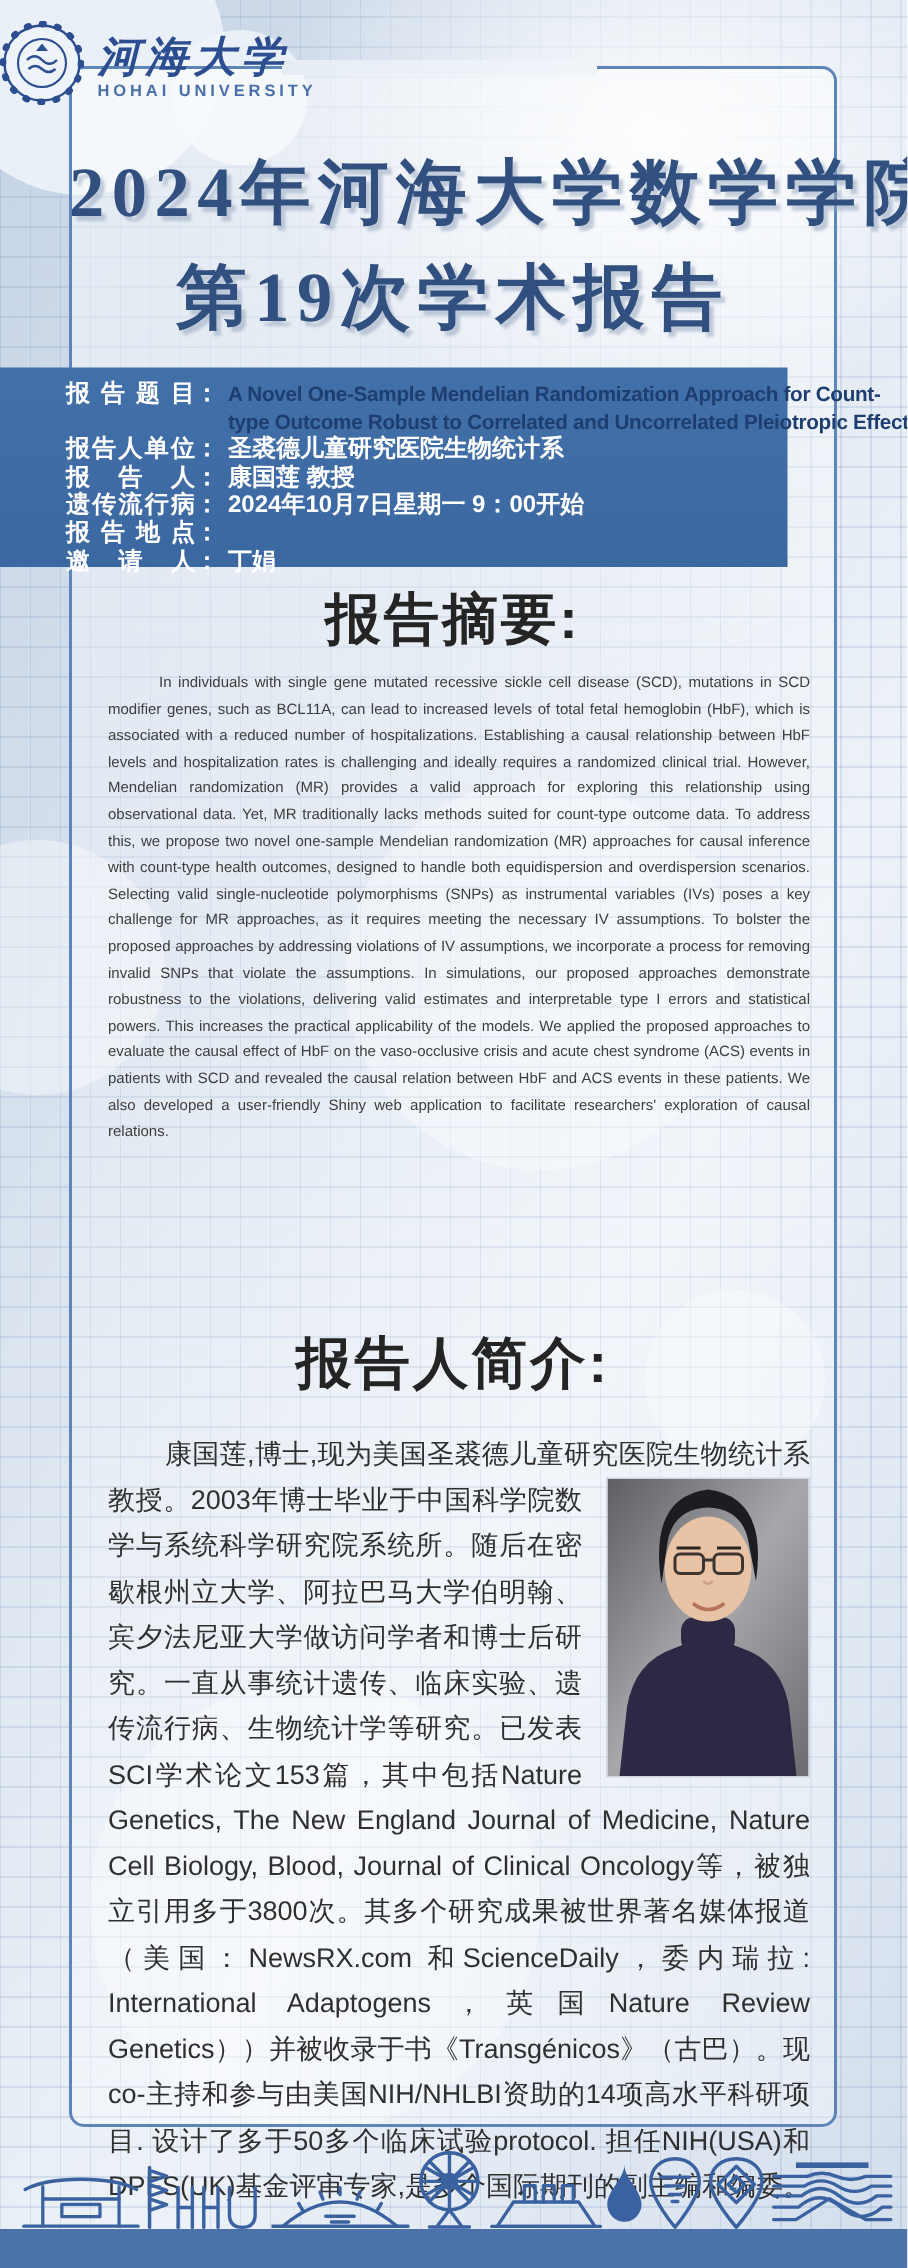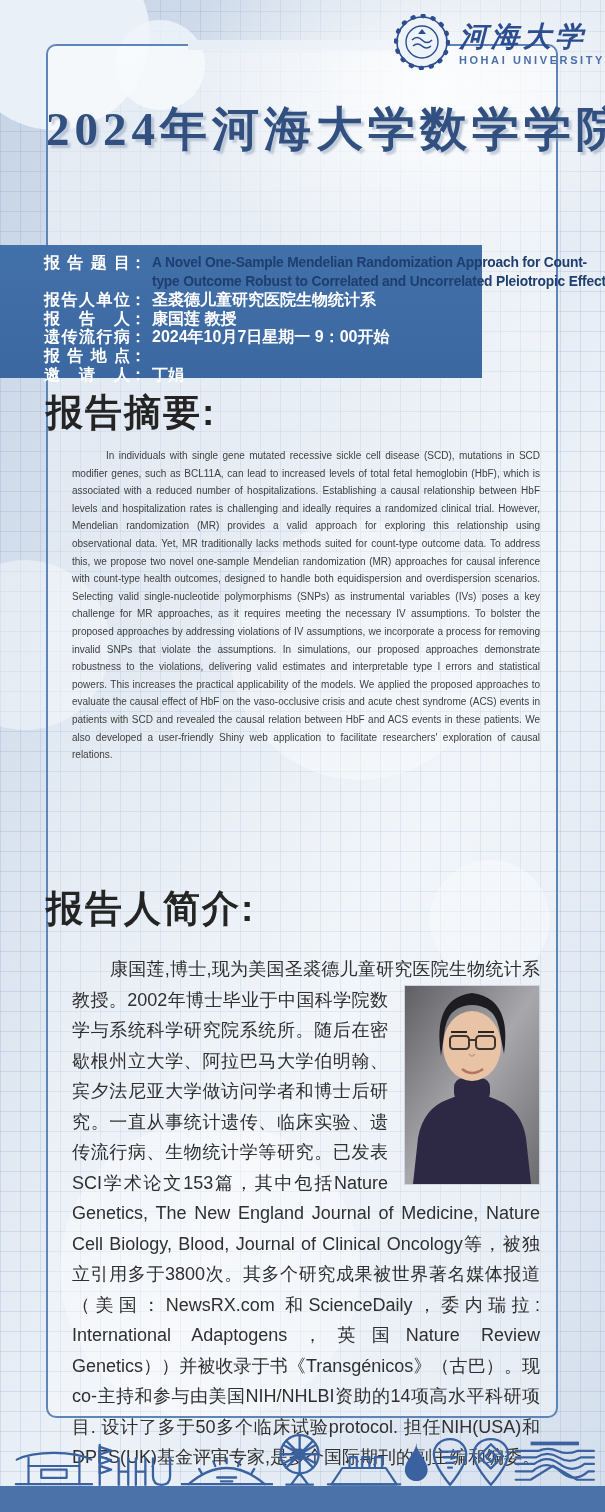--- a/index.html
+++ b/index.html
@@ -20,42 +20,42 @@
   .c5{width:300px;height:300px;left:60px;top:1120px;background:rgba(255,255,255,.32);}
   .c6{width:120px;height:120px;left:430px;top:860px;background:rgba(255,255,255,.35);}
 
   .frame{
     position:absolute;left:46px;top:44px;width:508px;height:1370px;
     border:2px solid #5e85b8;border-radius:10px;
     background:linear-gradient(165deg, rgba(255,255,255,.55), rgba(255,255,255,.22) 45%, rgba(255,255,255,.35));
   }
   .logo-mask{position:absolute;left:188px;top:40px;width:210px;height:10px;
     background:linear-gradient(90deg,#e7edf5,#f1f5fa);z-index:2;}
-  .logo-row{position:absolute;left:0;top:14px;width:605px;display:flex;justify-content:flex-end;align-items:center;z-index:3;}
+  .logo-row{position:absolute;left:0;top:14px;width:605px;display:flex;justify-content:flex-start;align-items:center;z-index:3;}
   .emblem{flex:0 0 auto;margin-right:9px;}
   .logo-names{display:flex;flex-direction:column;align-items:flex-start;}
   .uni-cn{font-family:"DejaVu Serif","Liberation Serif",serif;font-style:italic;font-weight:bold;
     font-size:28px;color:#2c4d8f;letter-spacing:4px;line-height:30px;}
   .uni-en{font-size:11px;font-weight:bold;color:#4a6fa8;letter-spacing:2.6px;margin-top:2px;}
 
   .title-block{position:absolute;left:46px;top:94px;width:512px;text-align:center;z-index:3;
     font-family:"Liberation Serif","DejaVu Serif",serif;font-weight:bold;color:#31507f;}
   .title-line{font-size:47px;line-height:70px;letter-spacing:5px;
     text-shadow:3px 3px 2px rgba(150,165,190,.55);white-space:nowrap;}
 
-  .info-band{position:absolute;left:0;top:245px;width:482px;height:133px;z-index:4;
+  .info-band{position:absolute;left:0;top:245px;width:525px;height:133px;z-index:4;
     background:linear-gradient(180deg,#4270a9,#3c68a1);
     box-sizing:border-box;padding:9px 18px 8px 44px;color:#fff;font-weight:bold;font-size:16px;}
   .info-row{display:flex;line-height:18.6px;}
   .info-label{width:86px;flex:0 0 86px;text-align:justify;text-align-last:justify;}
   .info-colon{flex:0 0 auto;margin:0 6px 0 0;}
   .info-value{flex:1;}
   .info-value.en{color:#1d3e6f;font-size:13.8px;letter-spacing:-.2px;line-height:18.6px;white-space:nowrap;}
 
-  .section-heading{position:absolute;left:46px;width:512px;
+  .section-heading{position:absolute;left:46px;width:512px;text-align:center;
     font-weight:bold;font-size:37px;color:#242424;letter-spacing:2px;z-index:3;}
   .abstract-heading{top:388px;}
   .abstract-text{position:absolute;left:72px;top:437px;width:468px;z-index:3;
     font-size:10px;line-height:17.6px;color:#3d3d3d;text-align:justify;text-indent:34px;}
 
   .bio-heading{top:884px;}
   .bio-text{position:absolute;left:72px;top:936px;width:468px;z-index:3;
     font-size:18px;line-height:30.5px;color:#2f2f2f;text-align:justify;text-indent:38px;}
   .photo-float{float:right;width:142px;height:206px;margin:0 0 6px 10px;}
   .photo-float svg{display:block;margin-left:auto;border:1px solid #cfd6e0;}
@@ -92,20 +92,21 @@
       </svg>
     </span>
     <span class="logo-names">
       <span class="uni-cn">河海大学</span>
       <span class="uni-en">HOHAI UNIVERSITY</span>
     </span>
   </div>
 
   <div class="title-block">
     <div class="title-line">2024年河海大学数学学院</div>
+    <div class="title-line">第19次学术报告</div>
   </div>
 
   <div class="info-band">
     <div class="info-row">
       <span class="info-label">报告题目</span>
       <span class="info-colon">：</span>
       <span class="info-value en">
         <div>A Novel One-Sample Mendelian Randomization Approach for Count-</div>
         <div>type Outcome Robust to Correlated and Uncorrelated Pleiotropic Effects</div>
       </span>
@@ -134,21 +135,21 @@
       <span class="info-colon">：</span>
       <span class="info-value">丁娟</span>
     </div>
   </div>
 
   <div class="section-heading abstract-heading">报告摘要:</div>
   <p class="abstract-text">In individuals with single gene mutated recessive sickle cell disease (SCD), mutations in SCD modifier genes, such as BCL11A, can lead to increased levels of total fetal hemoglobin (HbF), which is associated with a reduced number of hospitalizations. Establishing a causal relationship between HbF levels and hospitalization rates is challenging and ideally requires a randomized clinical trial. However, Mendelian randomization (MR) provides a valid approach for exploring this relationship using observational data. Yet, MR traditionally lacks methods suited for count-type outcome data. To address this, we propose two novel one-sample Mendelian randomization (MR) approaches for causal inference with count-type health outcomes, designed to handle both equidispersion and overdispersion scenarios. Selecting valid single-nucleotide polymorphisms (SNPs) as instrumental variables (IVs) poses a key challenge for MR approaches, as it requires meeting the necessary IV assumptions. To bolster the proposed approaches by addressing violations of IV assumptions, we incorporate a process for removing invalid SNPs that violate the assumptions. In simulations, our proposed approaches demonstrate robustness to the violations, delivering valid estimates and interpretable type I errors and statistical powers. This increases the practical applicability of the models. We applied the proposed approaches to evaluate the causal effect of HbF on the vaso-occlusive crisis and acute chest syndrome (ACS) events in patients with SCD and revealed the causal relation between HbF and ACS events in these patients. We also developed a user-friendly Shiny web application to facilitate researchers' exploration of causal relations.</p>
 
   <div class="section-heading bio-heading">报告人简介:</div>
   <p class="bio-text">
-    <span>康国莲,博士,现为美国圣裘德儿童研究医院生物统计系教授。2002</span><span class="photo-float">
+    <span>康国莲,博士,现为美国圣裘德儿童研究医院生物统计系教授。2003</span><span class="photo-float">
         <svg width="134" height="198" viewBox="0 0 134 198">
         <defs>
           <linearGradient id="pgbg" x1="0" y1="0" x2="1" y2="1">
             <stop offset="0" stop-color="#5f5f63"></stop>
               <stop offset="0.5" stop-color="#a8a8ac"></stop>
               <stop offset="1" stop-color="#6b6b70"></stop>
           </linearGradient>
         </defs>
         <rect x="0" y="0" width="134" height="198" fill="url(#pgbg)"></rect>
         <path d="M8 198 L13 152 Q18 122 44 113 L67 104 L90 113 Q116 122 121 152 L126 198 Z" fill="#2d2944"></path>

